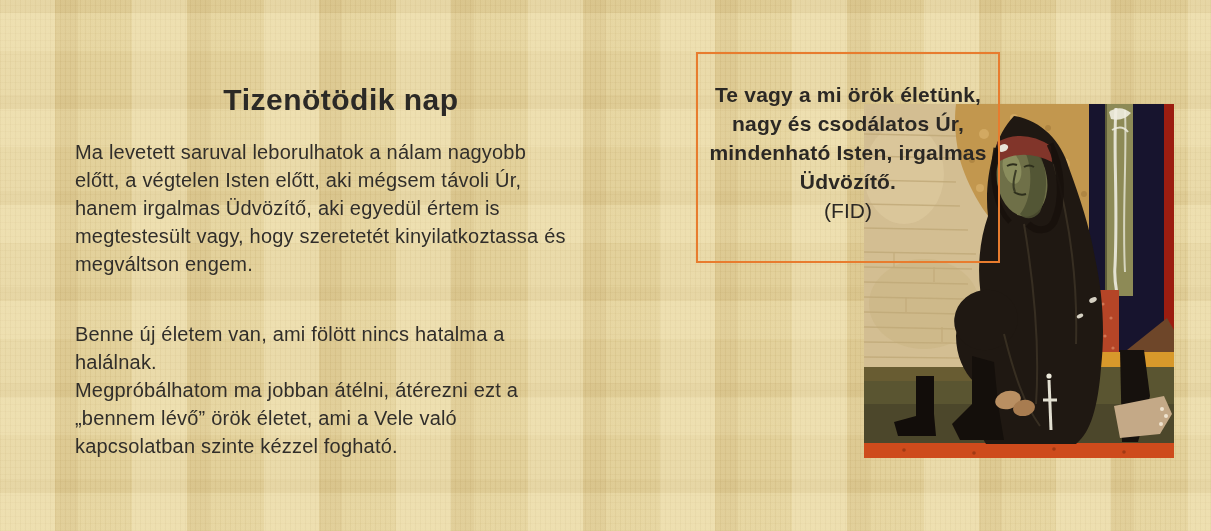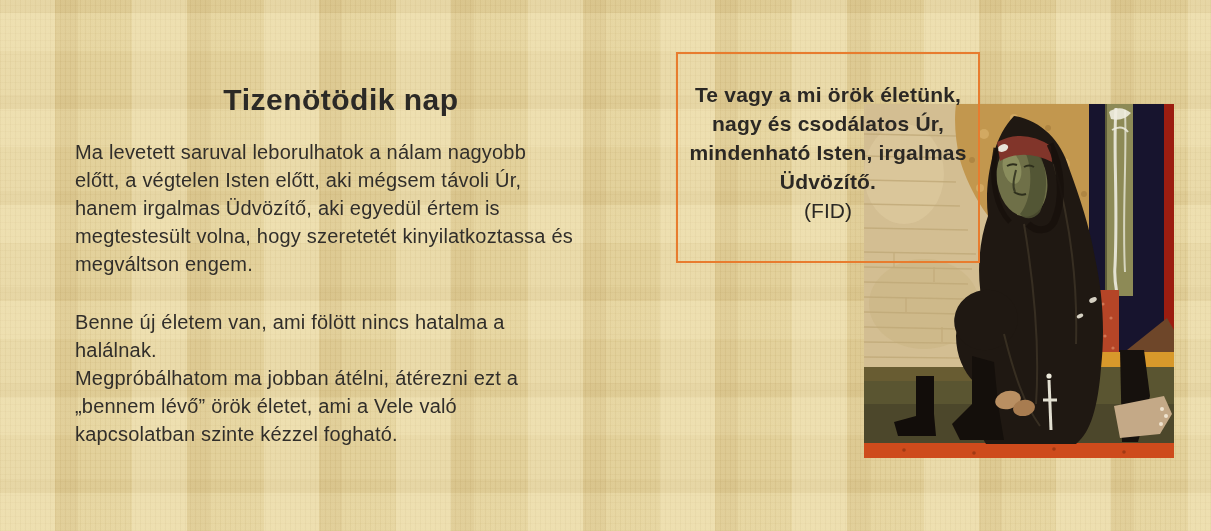--- a/index.html
+++ b/index.html
@@ -25,23 +25,23 @@
     white-space:pre-line;
   }
   .body-para{
     position:absolute;left:75px;width:580px;
     font-size:20px;line-height:28px;font-weight:normal;
     color:#312e2a;
     white-space:pre-line;
     letter-spacing:0.2px;
   }
   .para-1{top:138px;}
-  .para-2{top:308px;}
+  .para-2{top:320px;}
   .quote-box{
-    position:absolute;left:676px;top:52px;width:304px;height:211px;
+    position:absolute;left:696px;top:52px;width:304px;height:211px;
     box-sizing:border-box;
     border:2px solid #e87c2e;
     z-index:3;
     text-align:center;
   }
   .quote-text{
     margin-top:26px;
     font-size:21px;line-height:29px;font-weight:bold;
     color:#2b2824;
     white-space:pre-line;
@@ -60,21 +60,21 @@
 </head>
 <body>
 
 <div class="slide">
 
   <h1 class="page-title">Tizenötödik nap</h1>
 
   <div class="body-para para-1">Ma levetett saruval leborulhatok a nálam nagyobb
 előtt, a végtelen Isten előtt, aki mégsem távoli Úr,
 hanem irgalmas Üdvözítő, aki egyedül értem is
-megtestesült volna, hogy szeretetét kinyilatkoztassa és
+megtestesült vagy, hogy szeretetét kinyilatkoztassa és
 megváltson engem.</div>
 
   <div class="body-para para-2">Benne új életem van, ami fölött nincs hatalma a
 halálnak.
 Megpróbálhatom ma jobban átélni, átérezni ezt a
 „bennem lévő” örök életet, ami a Vele való
 kapcsolatban szinte kézzel fogható.</div>
 
   <div class="painting" title="Medieval icon painting: kneeling monk in a dark hooded robe who has taken off his black boots, barefoot, beside the foot of a crucifix on a gold and pale brick background">
     <svg viewBox="0 0 310 354" preserveAspectRatio="none">

